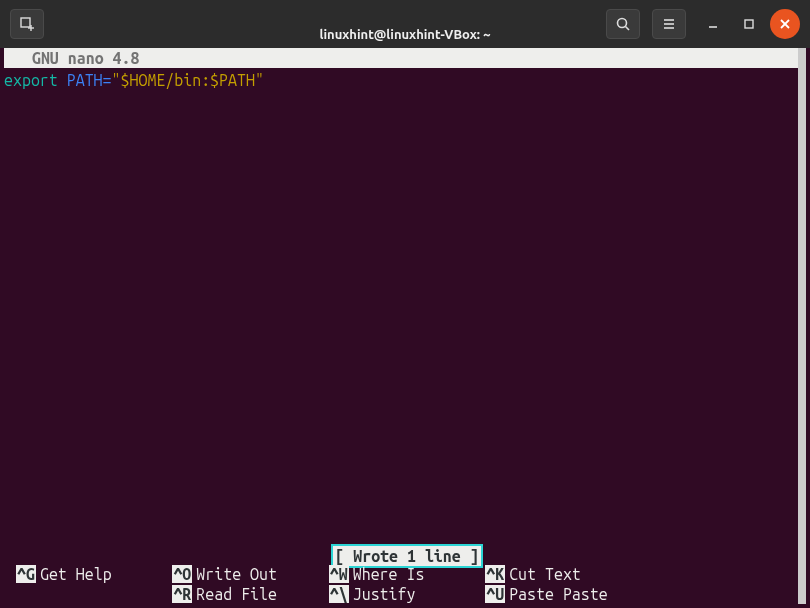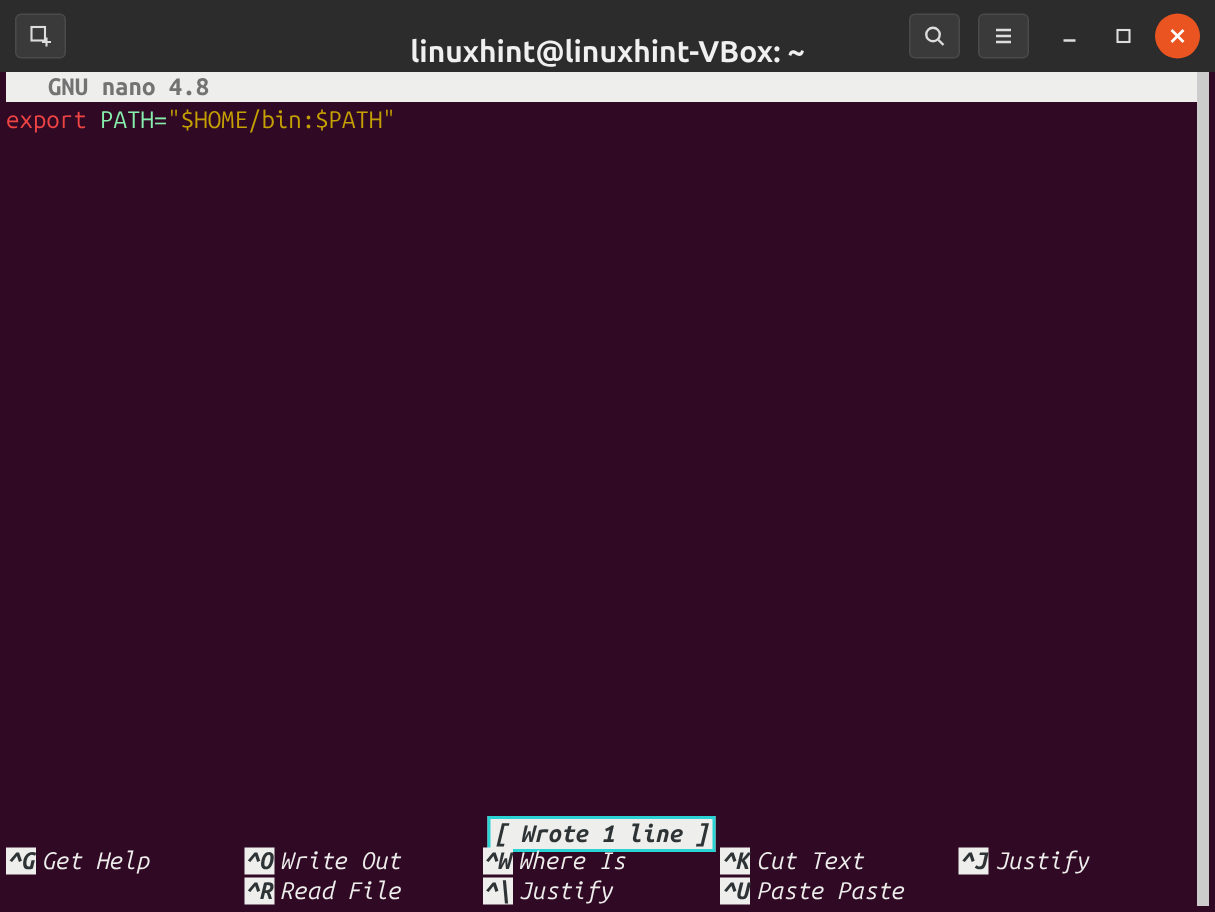--- a/index.html
+++ b/index.html
@@ -33,21 +33,21 @@
       justify-content: center;
       color: #ddd;
       margin-right: 6px;
     }
     .tb-btn svg { width: 16px; height: 16px; }
     .tb-title {
       position: absolute;
       left: 50%;
       transform: translateX(-50%);
       font-weight: bold;
-      font-size: 20px;
+      font-size: 13px;
       color: #f0f0f0;
       margin-top: 19px;
     }
     .tb-right {
       margin-left: auto;
       display: flex;
       align-items: center;
       gap: 6px;
     }
     .winctl {
@@ -85,30 +85,29 @@
       white-space: pre;
     }
     .statusbar .app { padding-left: 10px; width: 300px; }
     .statusbar .file { }
 
     .editor {
       padding: 2px 0;
       line-height: 20px;
     }
     .line { white-space: pre; }
-    .kw-green { color: #ef4444; }
+    .kw-green { color: #14b8a6; }
     .txt-yellow { color: #c4a000; }
-    .txt-white { color: #86efac; }
+    .txt-white { color: #3b82f6; }
 
     .bottom {
       position: absolute;
       bottom: 0;
-      left: 0;
+      left: 12px;
       right: 0;
-      font-style: italic;
     }
     .msgline {
       text-align: center;
       height: 20px;
       line-height: 20px;
       color: #eeeeec;
     }
     .msg-inner {
       display: inline-block;
       background: #eeeeec;
@@ -200,17 +199,16 @@
       </div>
       <div class="col">
         <div class="row"><span class="keycap">^W</span><span class="desc">Where Is</span></div>
         <div class="row"><span class="keycap">^\</span><span class="desc">Justify</span></div>
       </div>
       <div class="col">
         <div class="row"><span class="keycap">^K</span><span class="desc">Cut Text</span></div>
         <div class="row"><span class="keycap">^U</span><span class="desc">Paste Paste</span></div>
       </div>
       <div class="col">
-        <div class="row"><span class="keycap">^J</span><span class="desc">Justify</span></div>
       </div>
     </div>
   </div>
 </div>
 
 </body></html>

